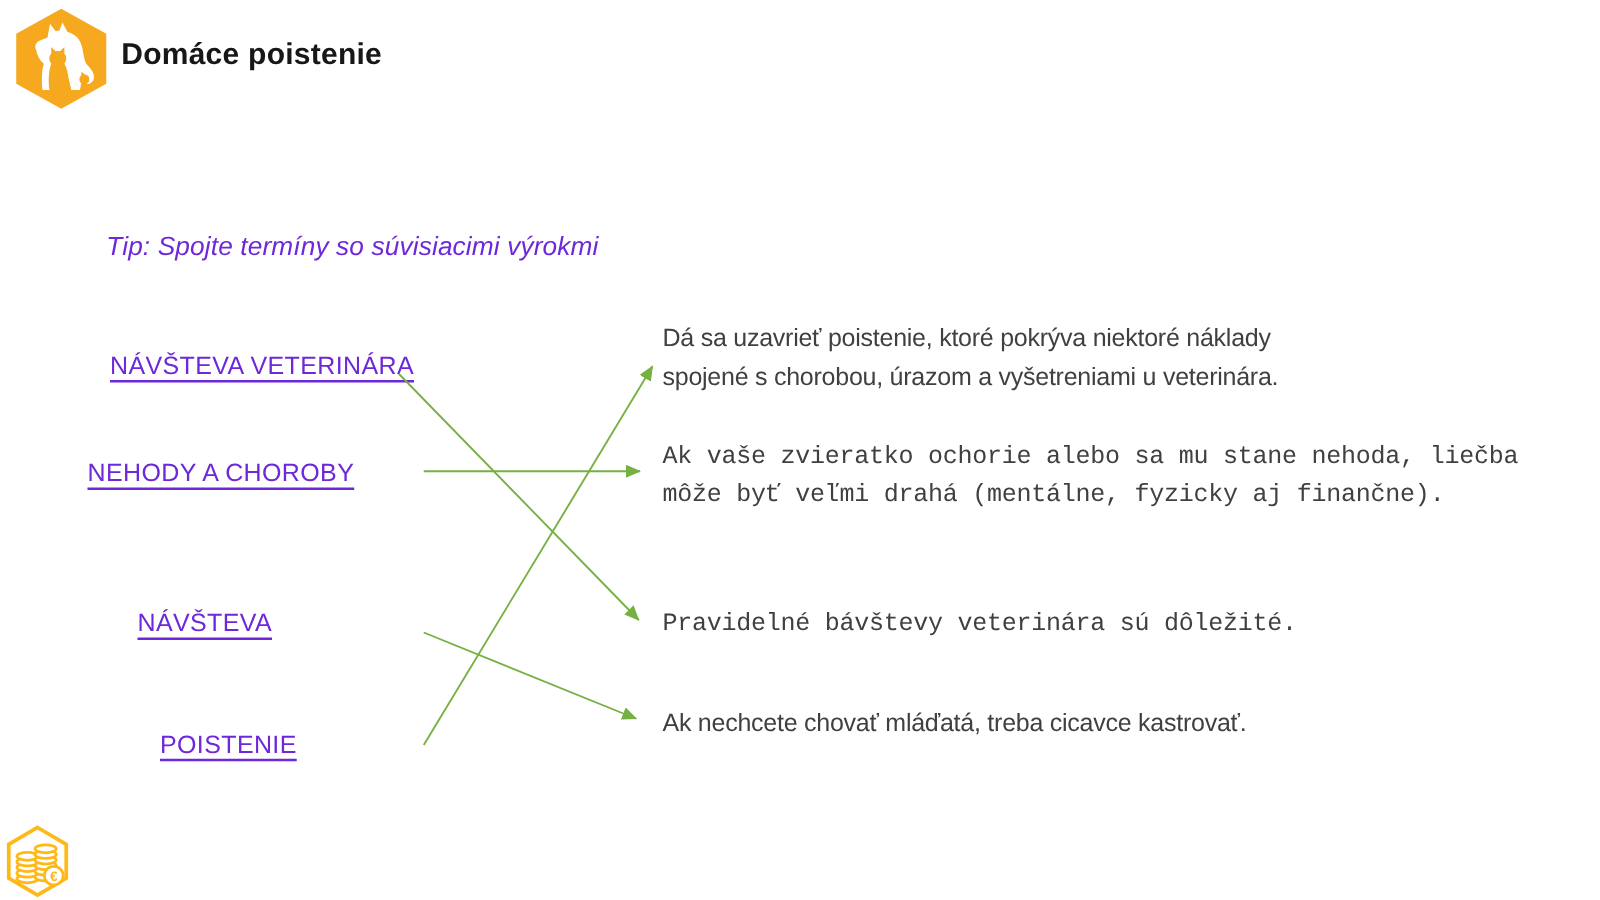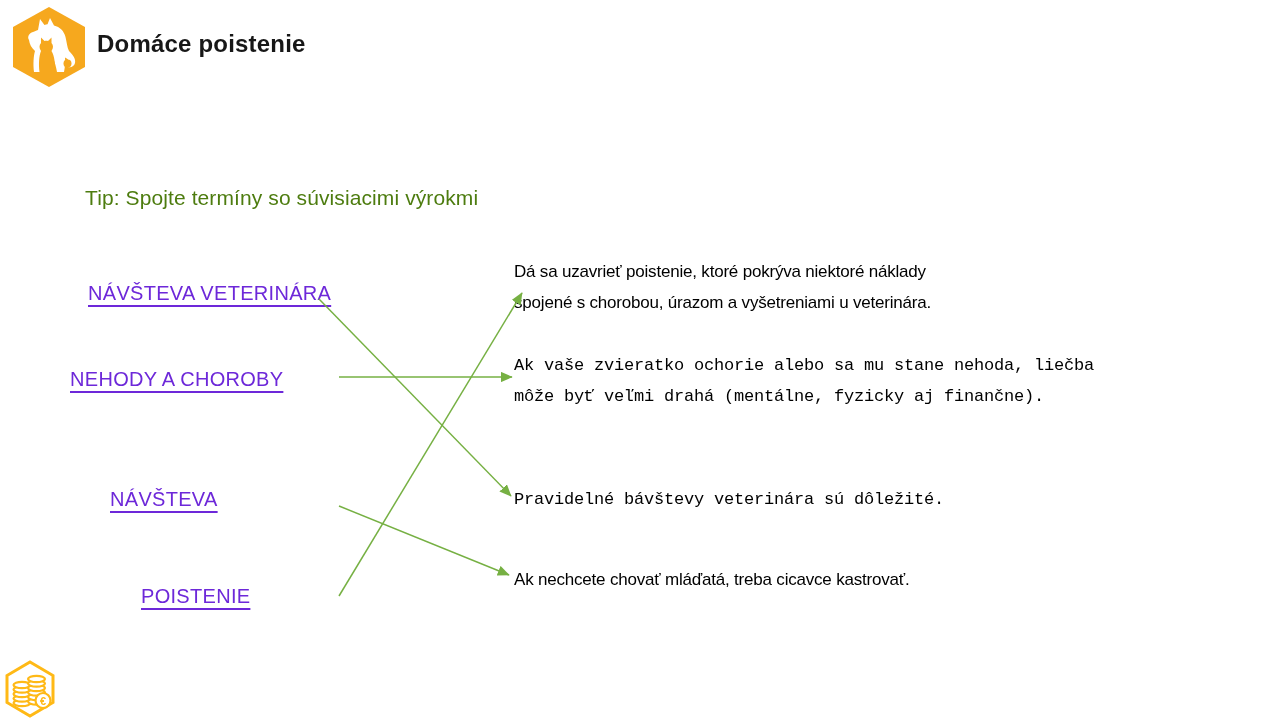--- a/index.html
+++ b/index.html
@@ -11,36 +11,36 @@
   }
   .abs{position:absolute;}
   
   .logo{left:9px;top:6px;width:80px;height:82px;}
   .page-title{
     left:97px;top:30px;font-size:24px;font-weight:600;letter-spacing:0.2px;
     color:#171717;
   }
   
   .tip{
-    left:85px;top:186px;font-size:21px;color:#4d7c0f;
+    left:85px;top:186px;font-size:21px;font-style:italic;color:#6d28d9;
     letter-spacing:0.1px;
   }
   
   .term{
     font-size:20px;color:#6d28d9;letter-spacing:0.3px;
     text-decoration:underline;text-decoration-thickness:2px;text-underline-offset:5px;
     white-space:nowrap;cursor:pointer;
   }
   .t0{left:88px;top:282px;}
   .t1{left:70px;top:368px;}
   .t2{left:110px;top:488px;}
-  .t3{left:141px;top:585px;}
+  .t3{left:128px;top:585px;}
   
   .statement{
-    left:514px;width:720px;font-size:17px;line-height:31px;color:#000000;
+    left:530px;width:720px;font-size:20px;line-height:31px;color:#404040;
     white-space:pre-line;letter-spacing:-0.2px;cursor:pointer;
   }
   .s0{top:256px;}
   .s1{top:350px;font-family:Liberation Mono, monospace;}
   .s2{top:484px;font-family:Liberation Mono, monospace;}
   .s3{top:564px;}
   
   .arrows{left:0;top:0;width:1280px;height:720px;pointer-events:none;}
   .arrows line{pointer-events:stroke;cursor:pointer;}
   

